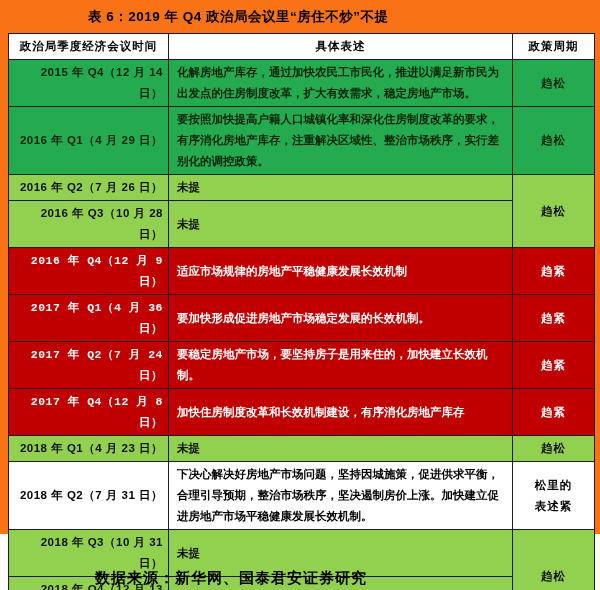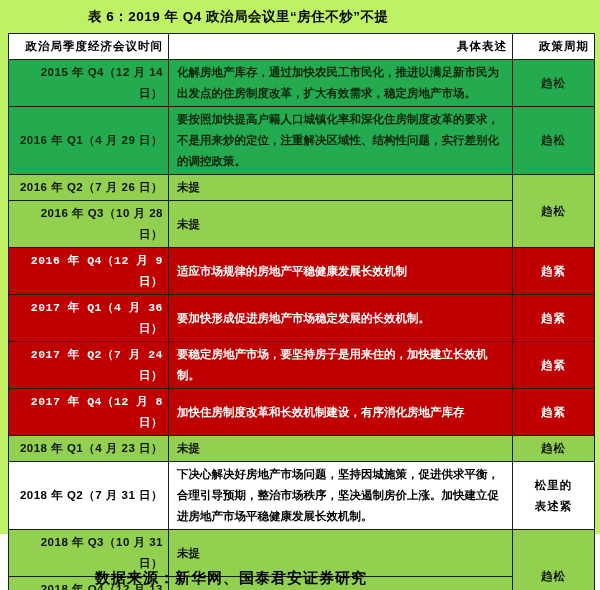--- a/index.html
+++ b/index.html
@@ -4,21 +4,21 @@
 <style>
   html, body {
     margin: 0;
     padding: 0;
     width: 600px;
     height: 590px;
     background: #ffffff;
     font-family: "Liberation Sans", "DejaVu Sans", sans-serif;
     overflow: hidden;
   }
-  #stage { position: relative; width: 600px; height: 534px; background:#bef264; }
+  #stage { position: relative; width: 600px; height: 534px; background:#f97316; }
   .doc-title {
     position: absolute;
     top: 8px;
     left: 88px;
     font-size: 13.5px;
     font-weight: bold;
     color: #000;
     letter-spacing: 0.5px;
     white-space: nowrap;
   }
@@ -35,21 +35,21 @@
     border: 1px solid #1c1c1c;
     font-size: 11.5px;
     font-weight: bold;
     padding: 2px 5px;
     line-height: 21px;
     vertical-align: middle;
   }
   .report-table th {
     background: #ffffff;
     color: #000;
-    text-align: right;
+    text-align: center;
     height: 20px;
     letter-spacing: 1px;
   }
   .col-time  { width: 160px; }
   .col-text  { width: 344px; }
   .col-cycle { width: 82px; }
   .report-table td.cell-time  { text-align: right; letter-spacing: 0.5px; }
   .report-table td.cell-text  { text-align: left; padding-left: 8px; margin-left: 10px; }
   .report-table td.cell-cycle { text-align: center; letter-spacing: 1px; }
 
@@ -91,21 +91,21 @@
       </tr>
     </thead>
     <tbody>
         <tr class="theme-green_dark">
           <td class="cell-time">2015 年 Q4（12 月 14 日）</td>
           <td class="cell-text">化解房地产库存，通过加快农民工市民化，推进以满足新市民为出发点的住房制度改革，扩大有效需求，稳定房地产市场。</td>
           <td class="cell-cycle">趋松</td>
         </tr>
         <tr class="theme-green_dark">
           <td class="cell-time">2016 年 Q1（4 月 29 日）</td>
-          <td class="cell-text">要按照加快提高户籍人口城镇化率和深化住房制度改革的要求，不是用来炒的定位，注重解决区域性、结构性问题，实行差别化的调控政策。</td>
+          <td class="cell-text">要按照加快提高户籍人口城镇化率和深化住房制度改革的要求，有序消化房地产库存，注重解决区域性、整治市场秩序，实行差别化的调控政策。</td>
           <td class="cell-cycle">趋松</td>
         </tr>
         <tr class="theme-green_light">
           <td class="cell-time">2016 年 Q2（7 月 26 日）</td>
           <td class="cell-text">未提</td>
           <td class="cell-cycle" rowspan="2">趋松</td>
         </tr>
         <tr class="theme-green_light">
           <td class="cell-time">2016 年 Q3（10 月 28 日）</td>
           <td class="cell-text">未提</td>

